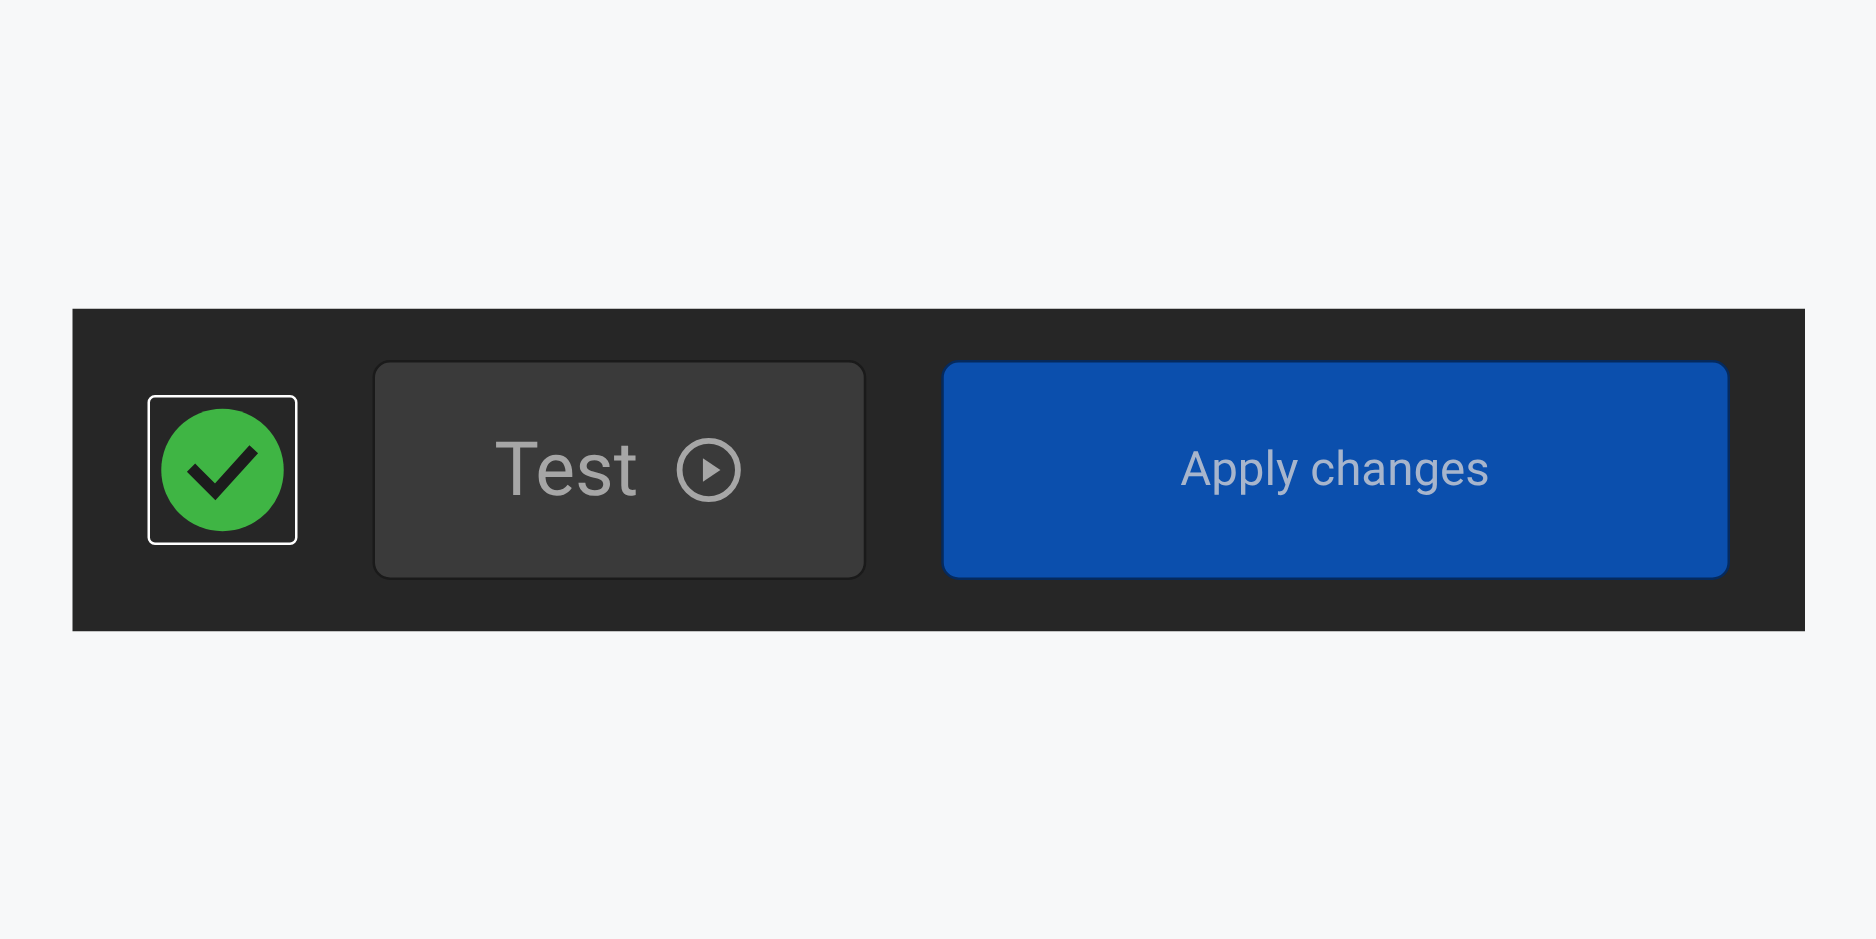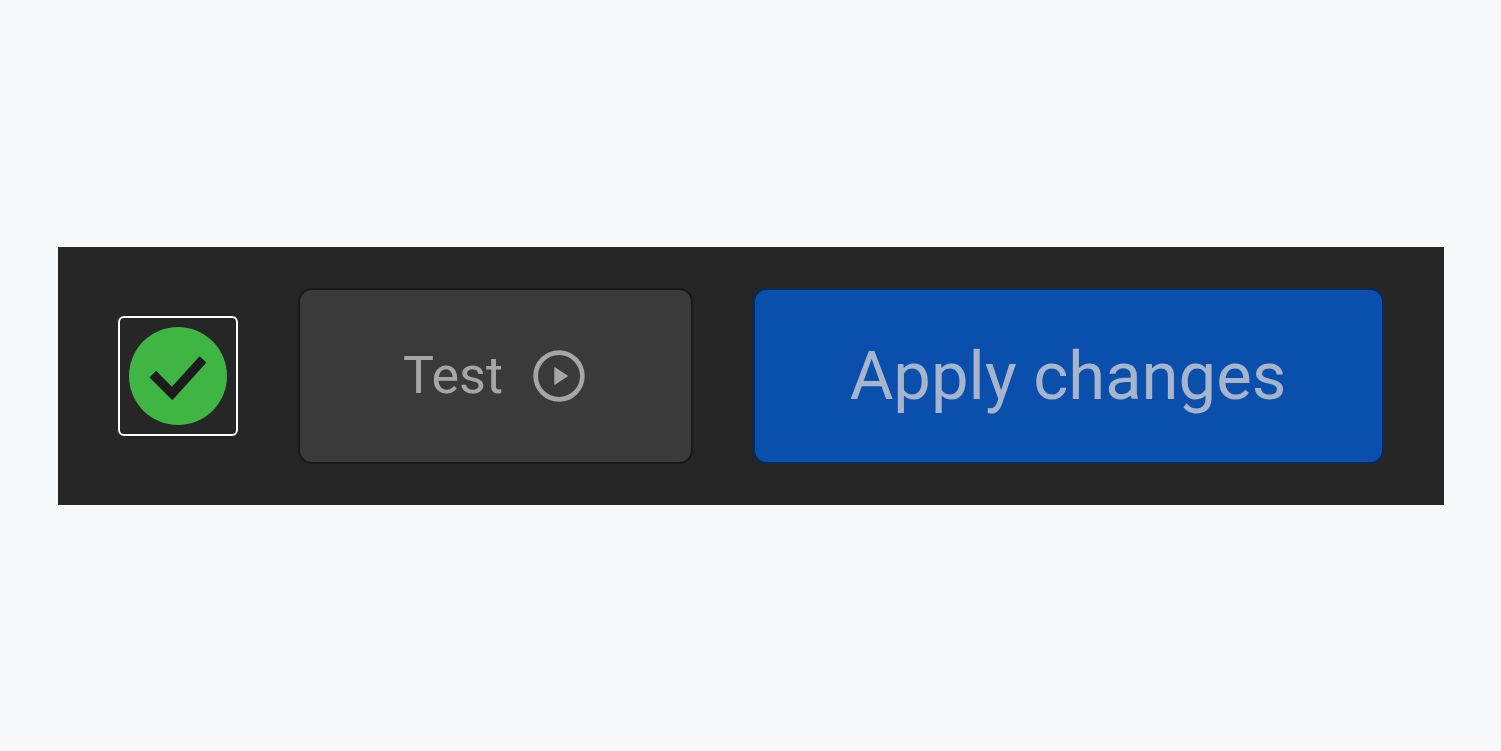--- a/index.html
+++ b/index.html
@@ -57,39 +57,39 @@
       border-radius: 14px;
       display: flex;
       align-items: center;
       justify-content: center;
       gap: 28px;
       cursor: pointer;
       flex-shrink: 0;
     }
 
     .test-label {
-      font-size: 52px;
+      font-size: 60px;
       color: #a6a6a6;
       font-weight: 400;
     }
 
     .apply-button {
       height: 176px;
       flex: 1;
       background: #0b4fad;
       border: 2px solid #052a5e;
       border-radius: 14px;
       display: flex;
       align-items: center;
       justify-content: center;
       cursor: pointer;
     }
 
     .apply-label {
-      font-size: 67px;
+      font-size: 38px;
       color: #a7b5cc;
       font-weight: 400;
     }
   </style>
 </head>
 <body>
 
 <div class="toolbar">
 
   <div class="status-box">

